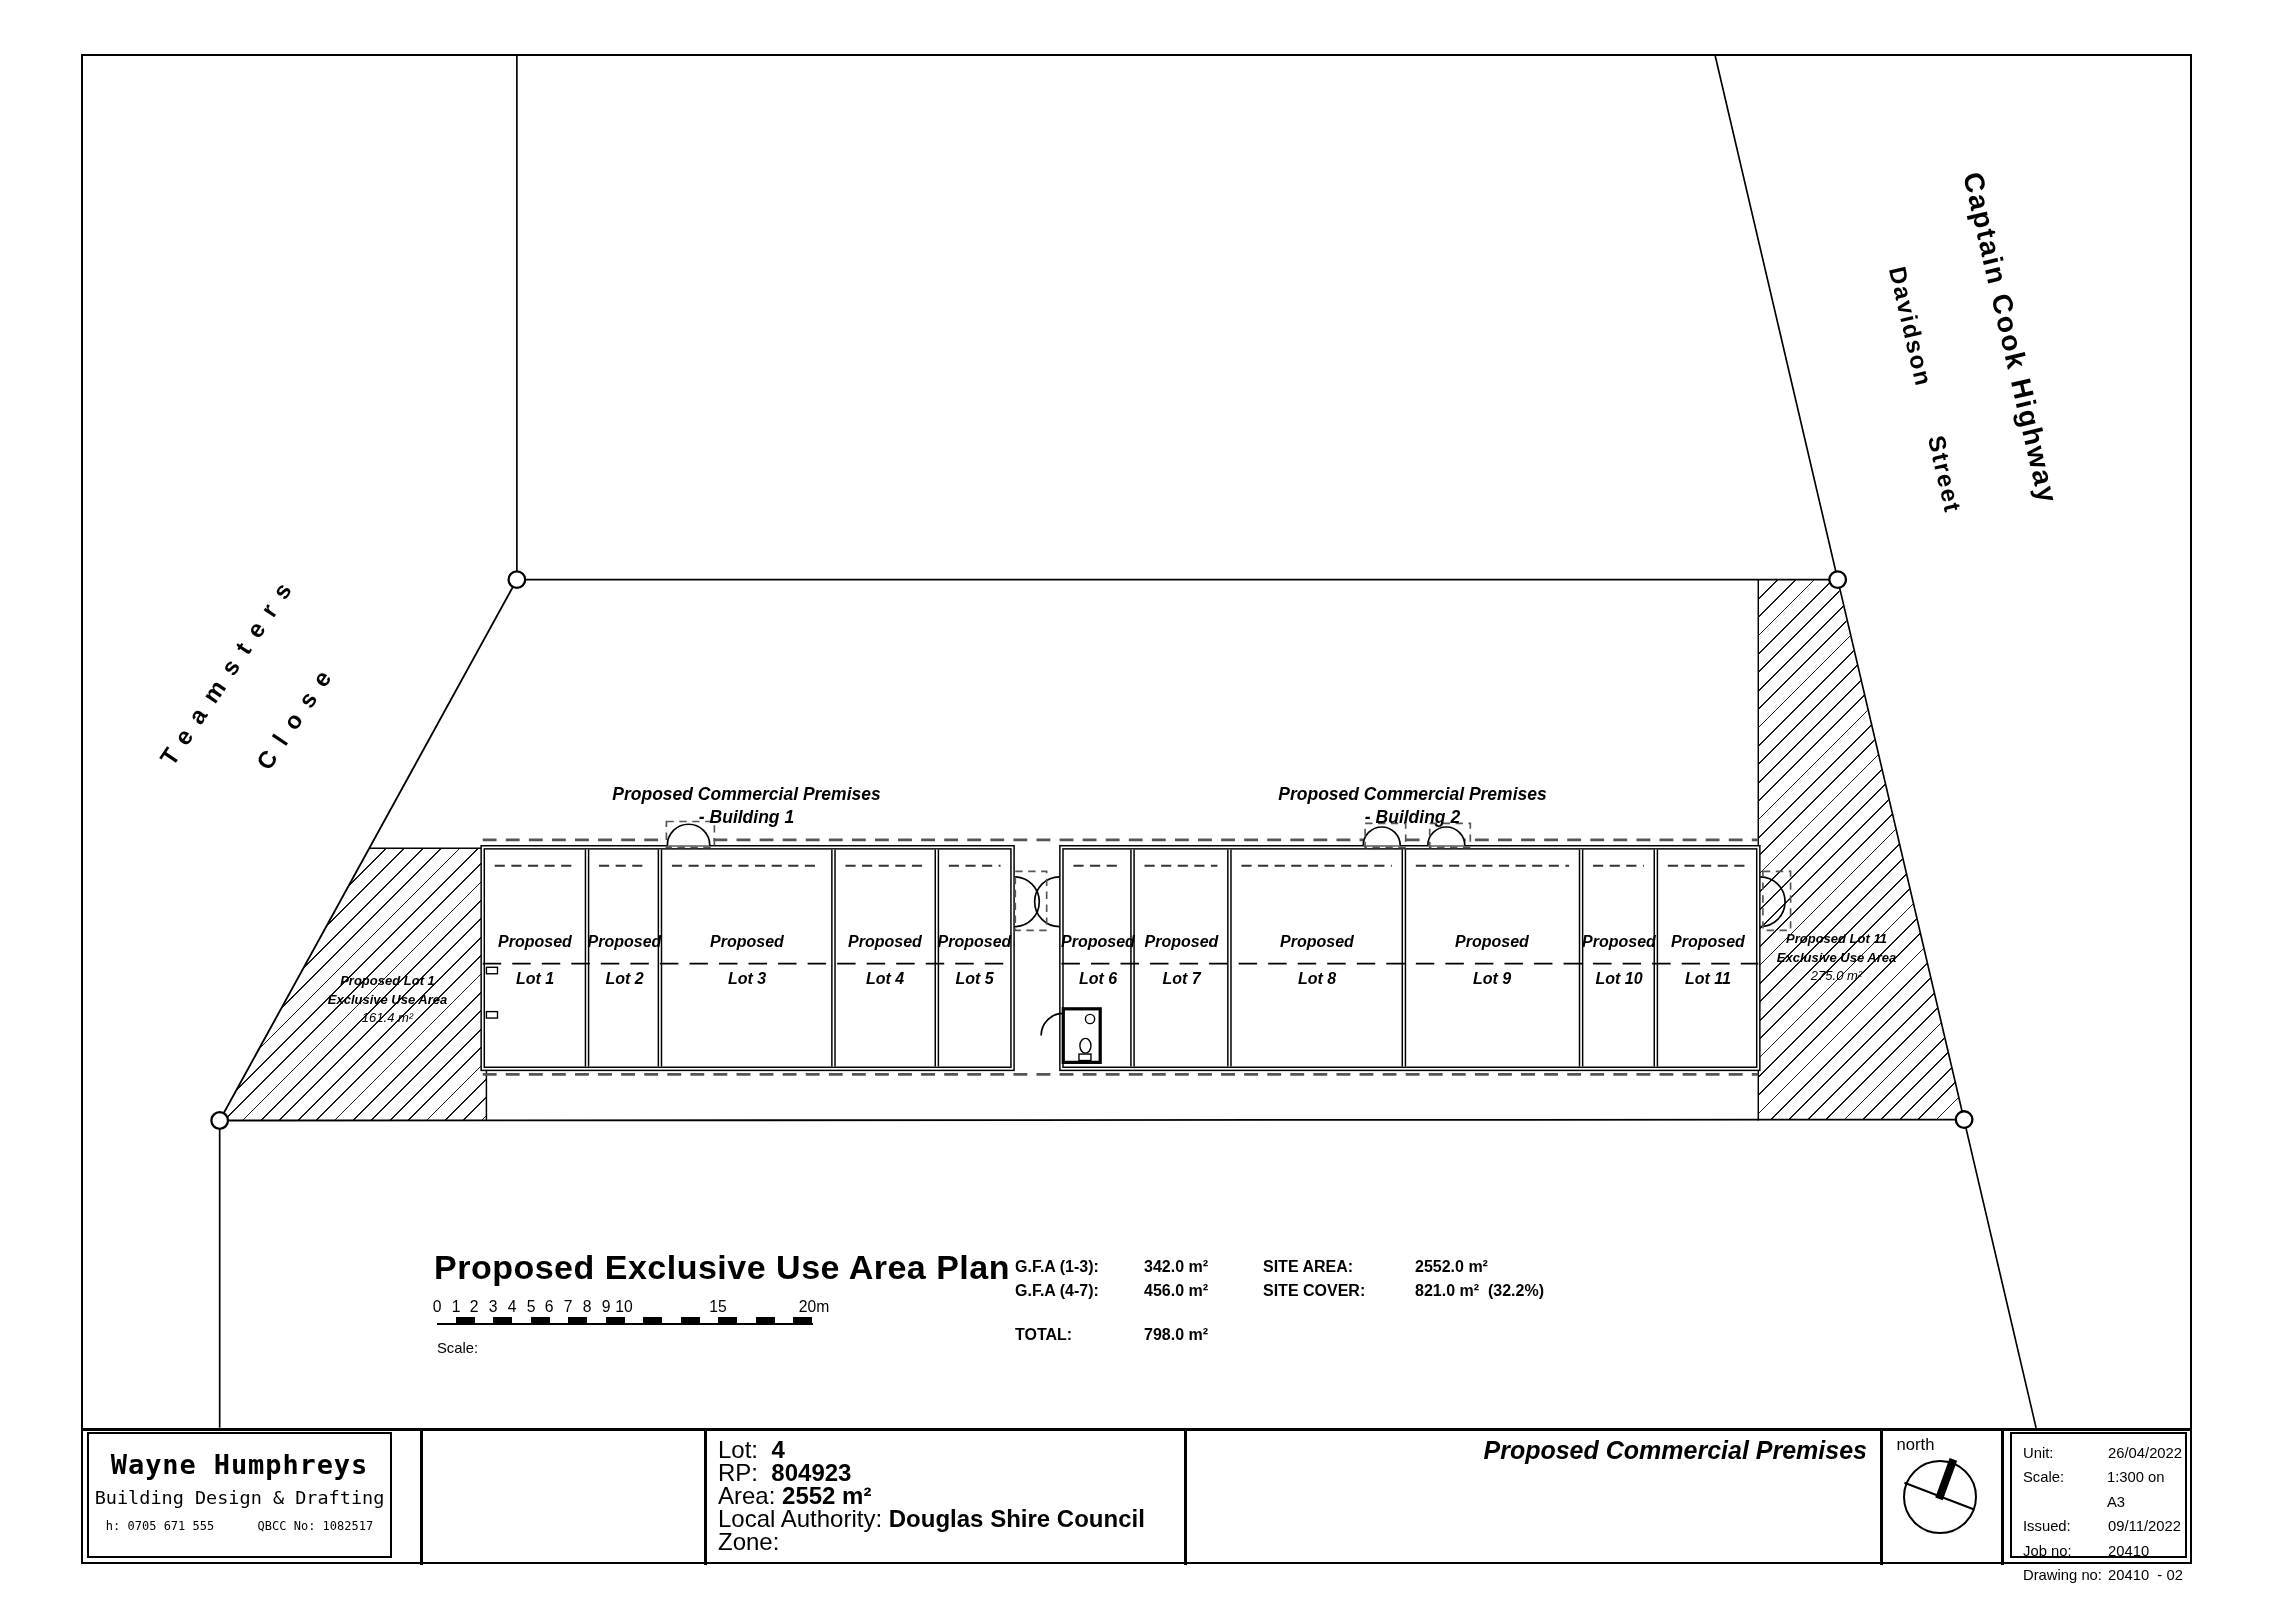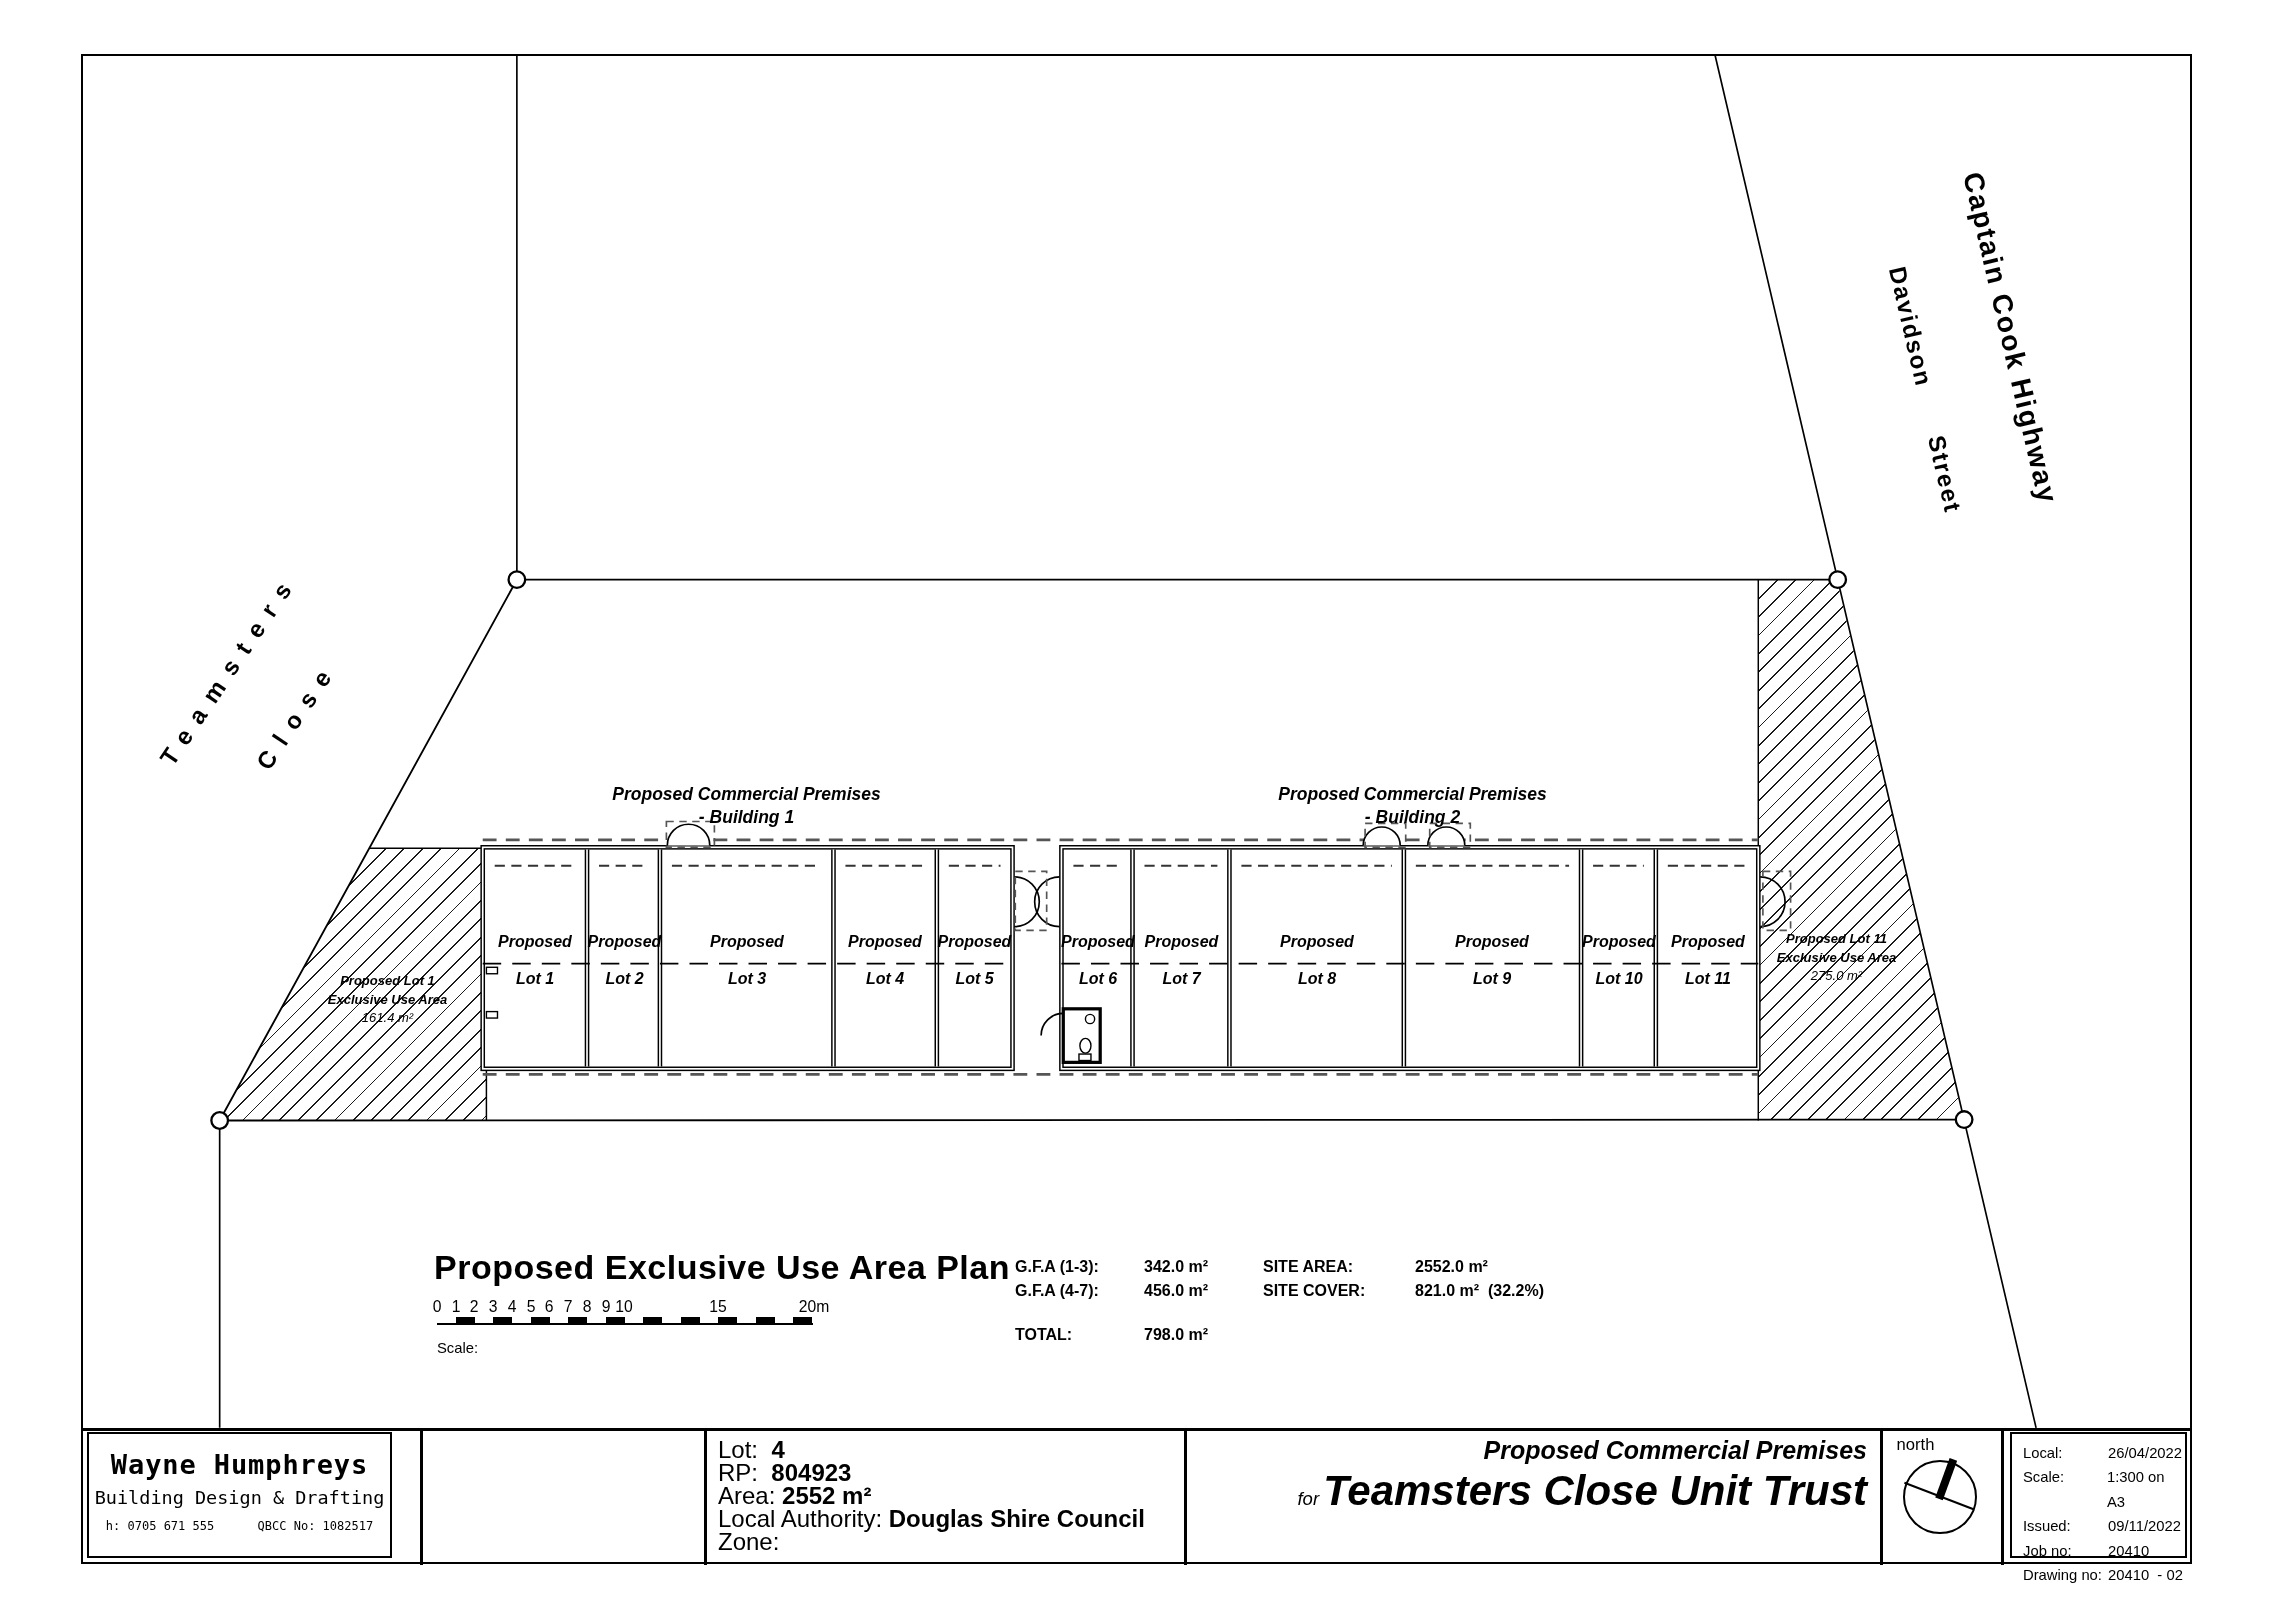--- a/index.html
+++ b/index.html
@@ -207,37 +207,33 @@
 <div class="abs lotinfo" style="left:718px;top:1438px;width:443px;">
   <div><span>Lot:</span>&nbsp; <b>4</b></div>
   <div><span>RP:</span>&nbsp; <b>804923</b></div>
   <div><span>Area:</span> <b>2552 m²</b></div>
   <div><span>Local Authority:</span> <b>Douglas Shire Council</b></div>
   <div><span>Zone:</span> <b></b></div>
 </div>
 
 <div class="abs proj" style="left:1193px;top:1436px;width:674px;">
   <div style="font-size:25px;">Proposed Commercial Premises</div>
-  <div style="margin-top:1.8px;">
-    <span style="font-size:18.5px;font-weight:normal;">for</span>
-    <span style="font-size:42px;">Teamsters Close Unit Trust</span>
-  </div>
 </div>
 
 <div class="abs" style="left:1880px;top:1428px;width:121px;height:137px;">
   <div style="position:absolute;left:16.6px;top:7.4px;font-size:16.6px;">north</div>
   <div style="position:absolute;left:23px;top:32px;width:74px;height:74px;border:2.8px solid #000;border-radius:50%;box-sizing:border-box;">
     <div style="position:absolute;left:-2.8px;top:33px;width:74px;height:1.8px;background:#000;transform:rotate(21deg);"></div>
     <div style="position:absolute;left:30px;top:-4.6px;width:8.3px;height:42px;background:#000;transform:rotate(20deg);transform-origin:bottom center;"></div>
   </div>
 </div>
 
 <div class="abs" style="left:2010px;top:1432px;width:177px;height:126px;border:2.8px solid #000;box-sizing:border-box;padding:6.5px 0 0 11px;">
   <div class="meta-row">
-      <span class="lbl">Local:</span>
+      <span class="lbl">Unit:</span>
       <span>26/04/2022</span>
     </div>
   <div class="meta-row">
       <span class="lbl">Scale:</span>
       <span>1:300 on A3</span>
     </div>
   <div class="meta-row">
       <span class="lbl">Issued:</span>
       <span>09/11/2022</span>
     </div>

